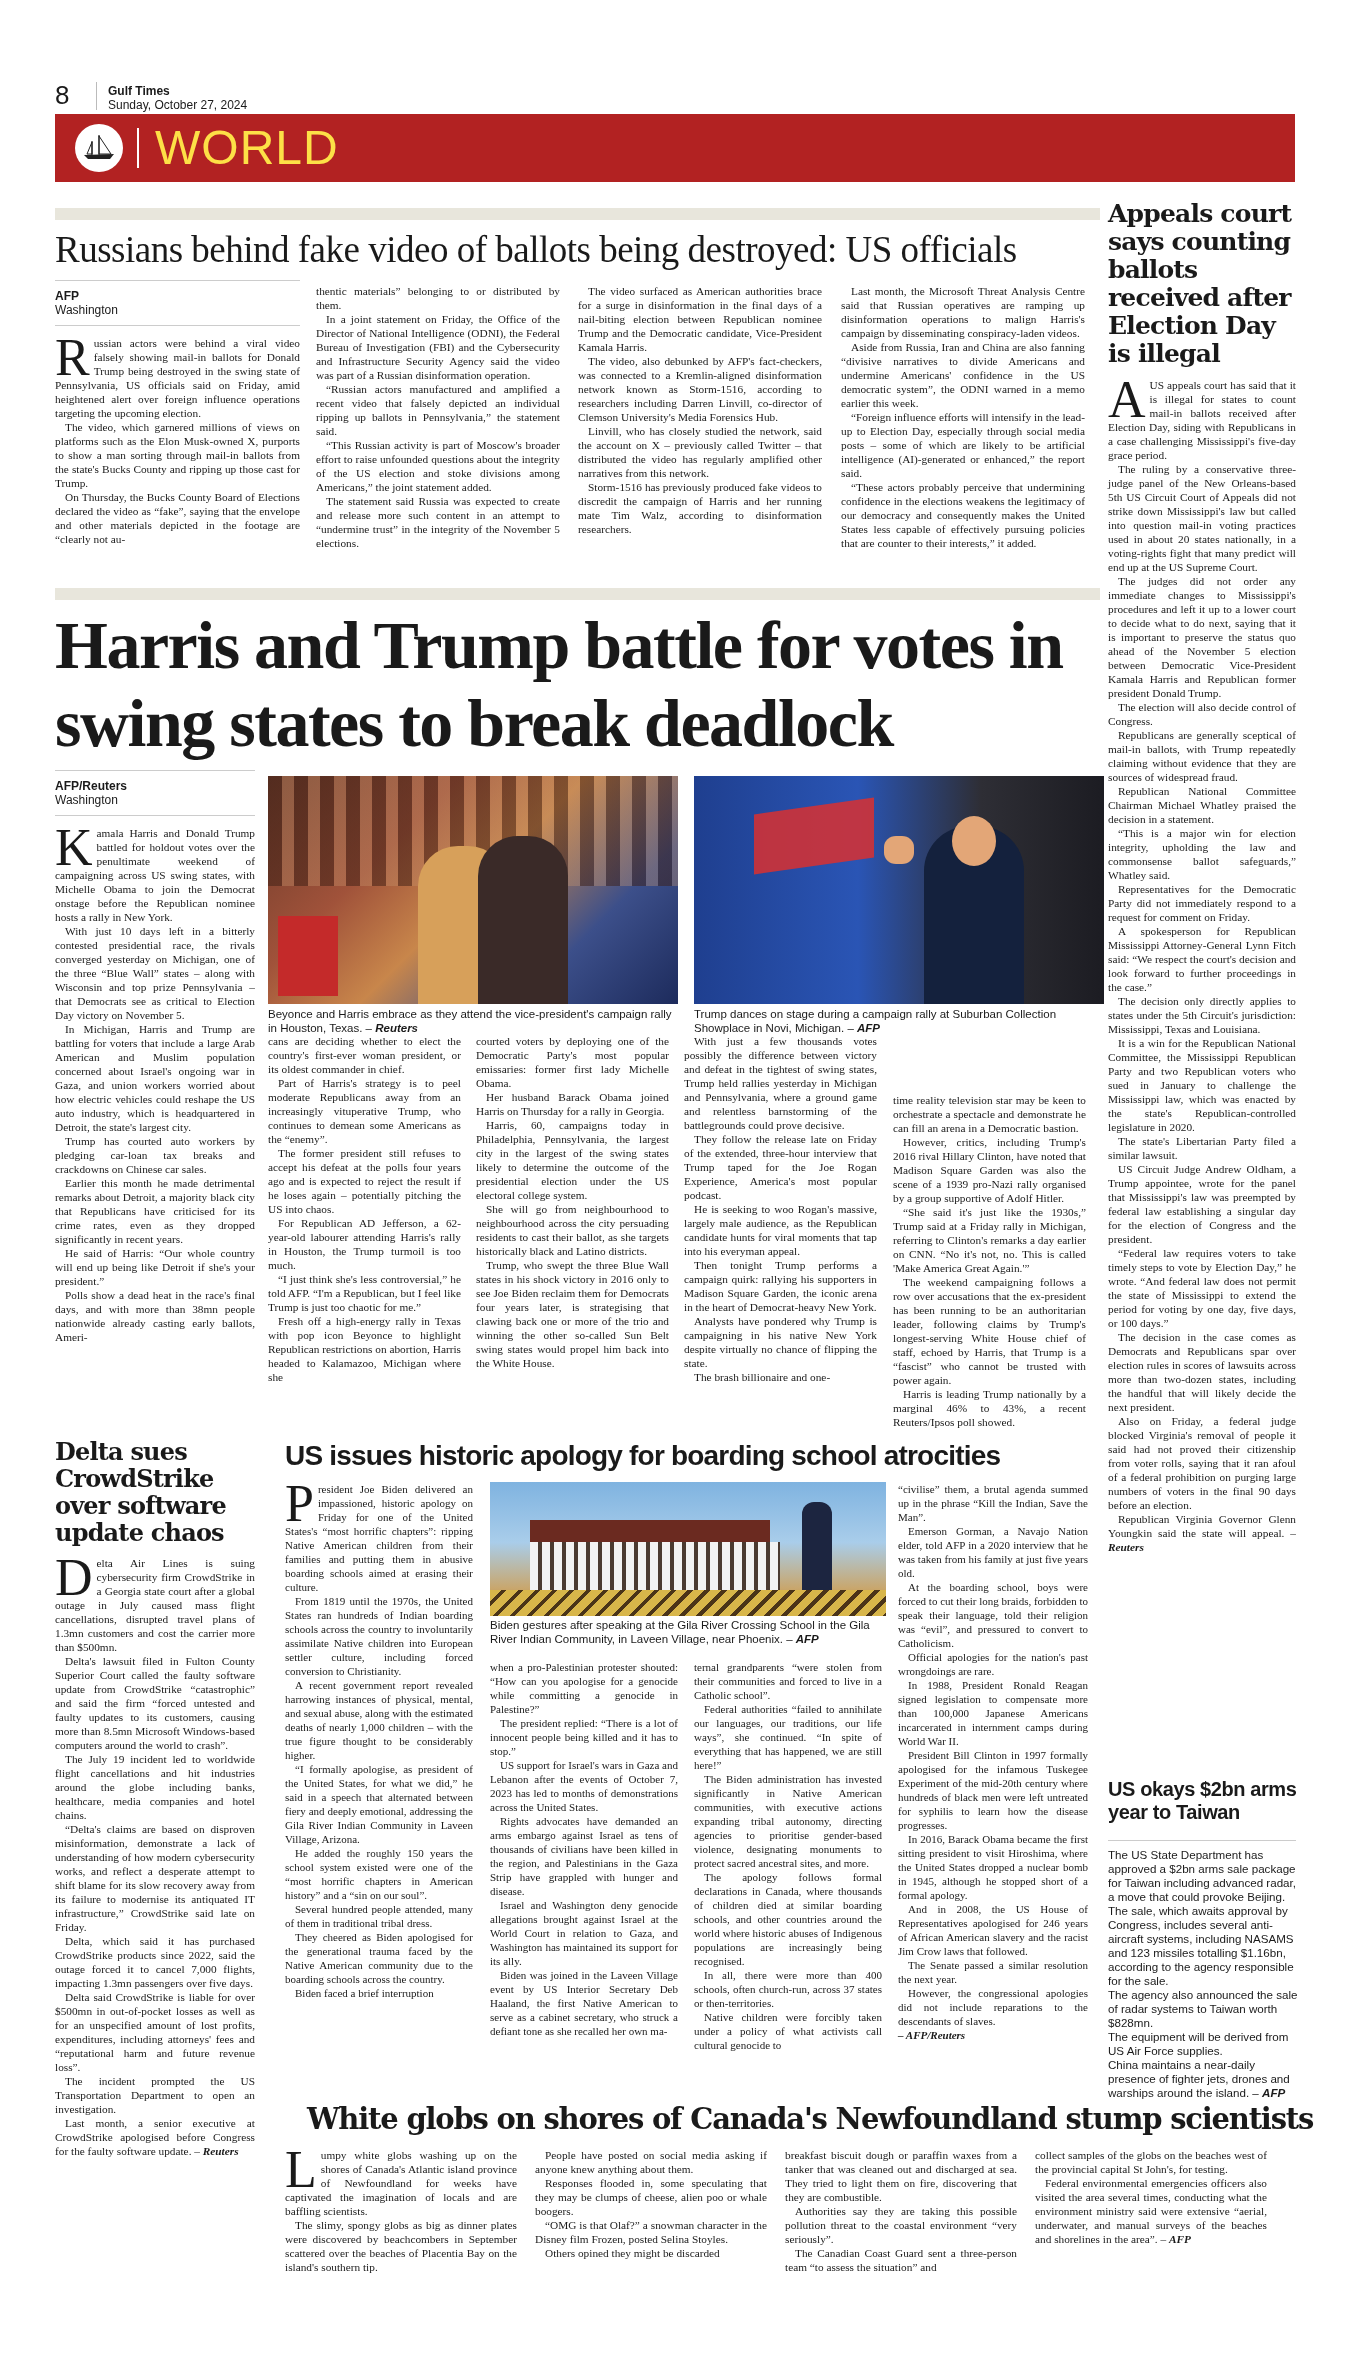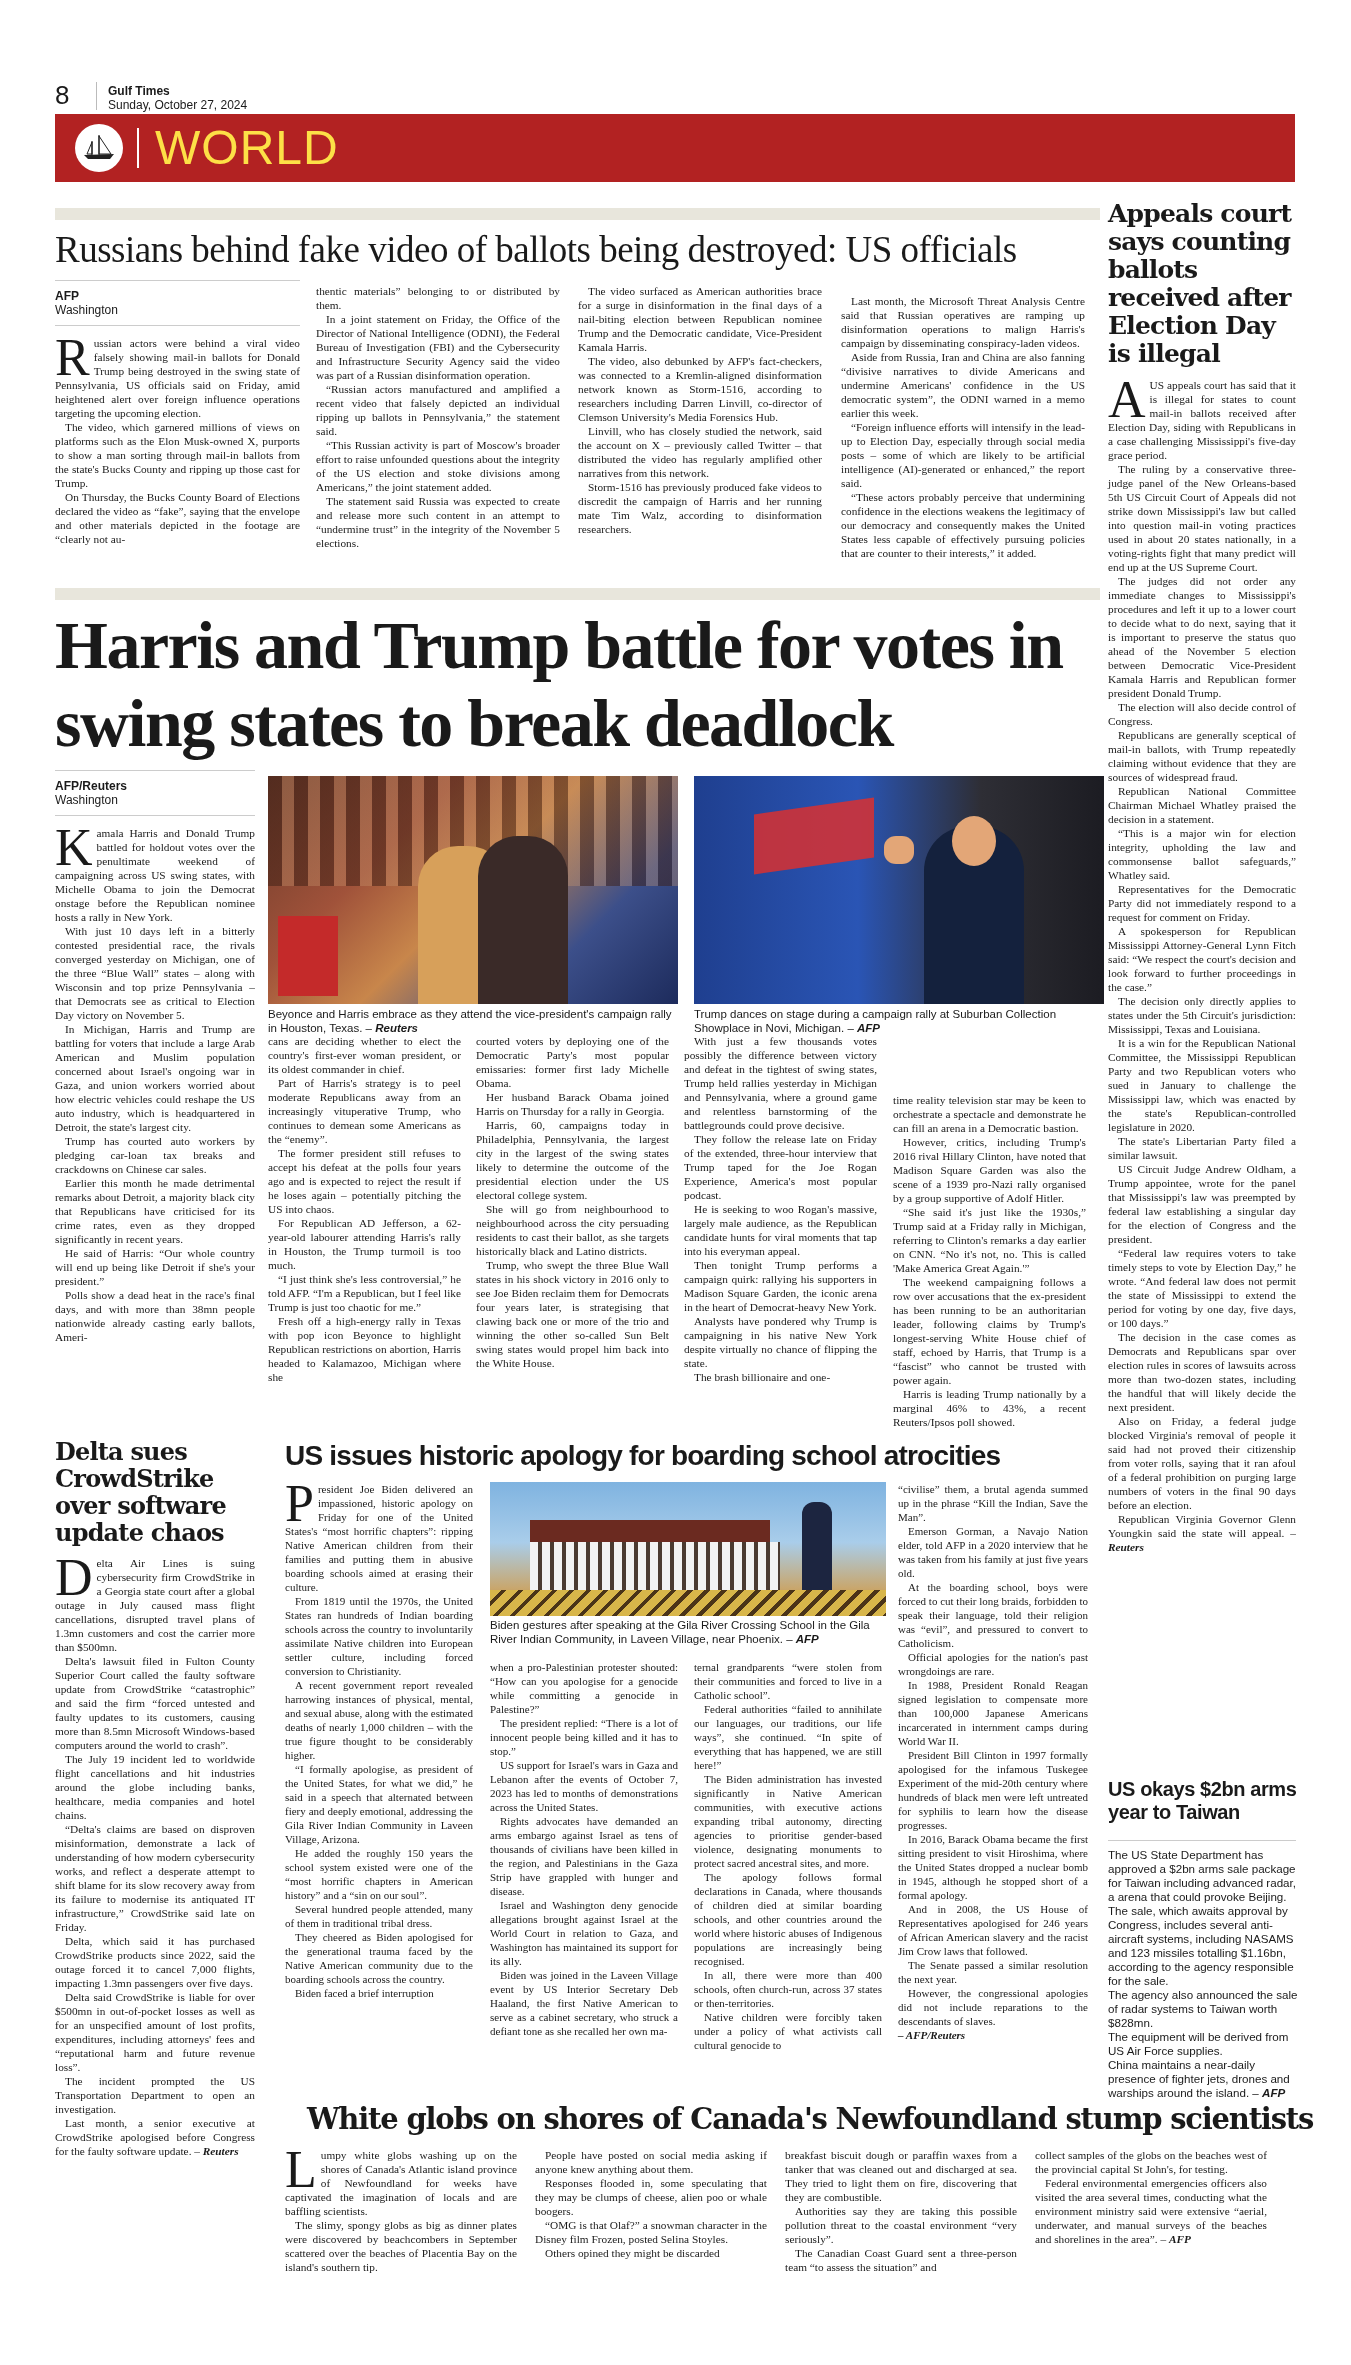--- a/index.html
+++ b/index.html
@@ -86,21 +86,21 @@
   <p>The statement said Russia was expected to create and release more such content in an attempt to “undermine trust” in the integrity of the November 5 elections.</p>
 </div>
 
 <div class="abs col" style="left:578px; top:284px; width:244px;">
   <p>The video surfaced as American authorities brace for a surge in disinformation in the final days of a nail-biting election between Republican nominee Trump and the Democratic candidate, Vice-President Kamala Harris.</p>
   <p>The video, also debunked by AFP's fact-checkers, was connected to a Kremlin-aligned disinformation network known as Storm-1516, according to researchers including Darren Linvill, co-director of Clemson University's Media Forensics Hub.</p>
   <p>Linvill, who has closely studied the network, said the account on X – previously called Twitter – that distributed the video has regularly amplified other narratives from this network.</p>
   <p>Storm-1516 has previously produced fake videos to discredit the campaign of Harris and her running mate Tim Walz, according to disinformation researchers.</p>
 </div>
 
-<div class="abs col" style="left:841px; top:294px; width:244px;">
+<div class="abs col" style="left:841px; top:284px; width:244px;">
   <p>Last month, the Microsoft Threat Analysis Centre said that Russian operatives are ramping up disinformation operations to malign Harris's campaign by disseminating conspiracy-laden videos.</p>
   <p>Aside from Russia, Iran and China are also fanning “divisive narratives to divide Americans and undermine Americans' confidence in the US democratic system”, the ODNI warned in a memo earlier this week.</p>
   <p>“Foreign influence efforts will intensify in the lead-up to Election Day, especially through social media posts – some of which are likely to be artificial intelligence (AI)-generated or enhanced,” the report said.</p>
   <p>“These actors probably perceive that undermining confidence in the elections weakens the legitimacy of our democracy and consequently makes the United States less capable of effectively pursuing policies that are counter to their interests,” it added.</p>
 </div>
 
 <div class="abs shade" style="left:55px; top:588px; width:1045px; height:12px;"></div>
 
 <div class="abs" style="left:1108px; top:200px; width:188px;">
   <div class="h-side" style="font-size:25px; line-height:28px;">Appeals court says counting ballots received after Election Day is illegal</div>
@@ -256,21 +256,21 @@
   <p>In 2016, Barack Obama became the first sitting president to visit Hiroshima, where the United States dropped a nuclear bomb in 1945, although he stopped short of a formal apology.</p>
   <p>And in 2008, the US House of Representatives apologised for 246 years of African American slavery and the racist Jim Crow laws that followed.</p>
   <p>The Senate passed a similar resolution the next year.</p>
   <p>However, the congressional apologies did not include reparations to the descendants of slaves.</p>
   <p class="first sig">– AFP/Reuters</p>
 </div>
 
 <div class="abs h-taiwan" style="width:190px;">US okays $2bn arms year to Taiwan</div>
 <div class="abs rule" style="left:1108px; top:1840px; width:188px;"></div>
 <div class="abs tw-body" style="left:1108px; top:1848px; width:190px;">
-  <p>The US State Department has approved a $2bn arms sale package for Taiwan including advanced radar, a arena that could provoke Beijing.</p>
+  <p>The US State Department has approved a $2bn arms sale package for Taiwan including advanced radar, a move that could provoke Beijing.</p>
   <p>The sale, which awaits approval by Congress, includes several anti-aircraft systems, including NASAMS and 123 missiles totalling $1.16bn, according to the agency responsible for the sale.</p>
   <p>The agency also announced the sale of radar systems to Taiwan worth $828mn.</p>
   <p>The equipment will be derived from US Air Force supplies.</p>
   <p><span>China maintains a near-daily presence of fighter jets, drones and warships around the island. – </span><span class="sig">AFP</span></p>
 </div>
 
 <div class="abs h-white">White globs on shores of Canada's Newfoundland stump scientists</div>
 
 <div class="abs col" style="left:285px; top:2148px; width:232px;">
   <p class="first"><span class="dropcap">L</span><span>umpy white globs washing up on the shores of Canada's Atlantic island province of Newfoundland for weeks have captivated the imagination of locals and are baffling scientists.</span></p>

